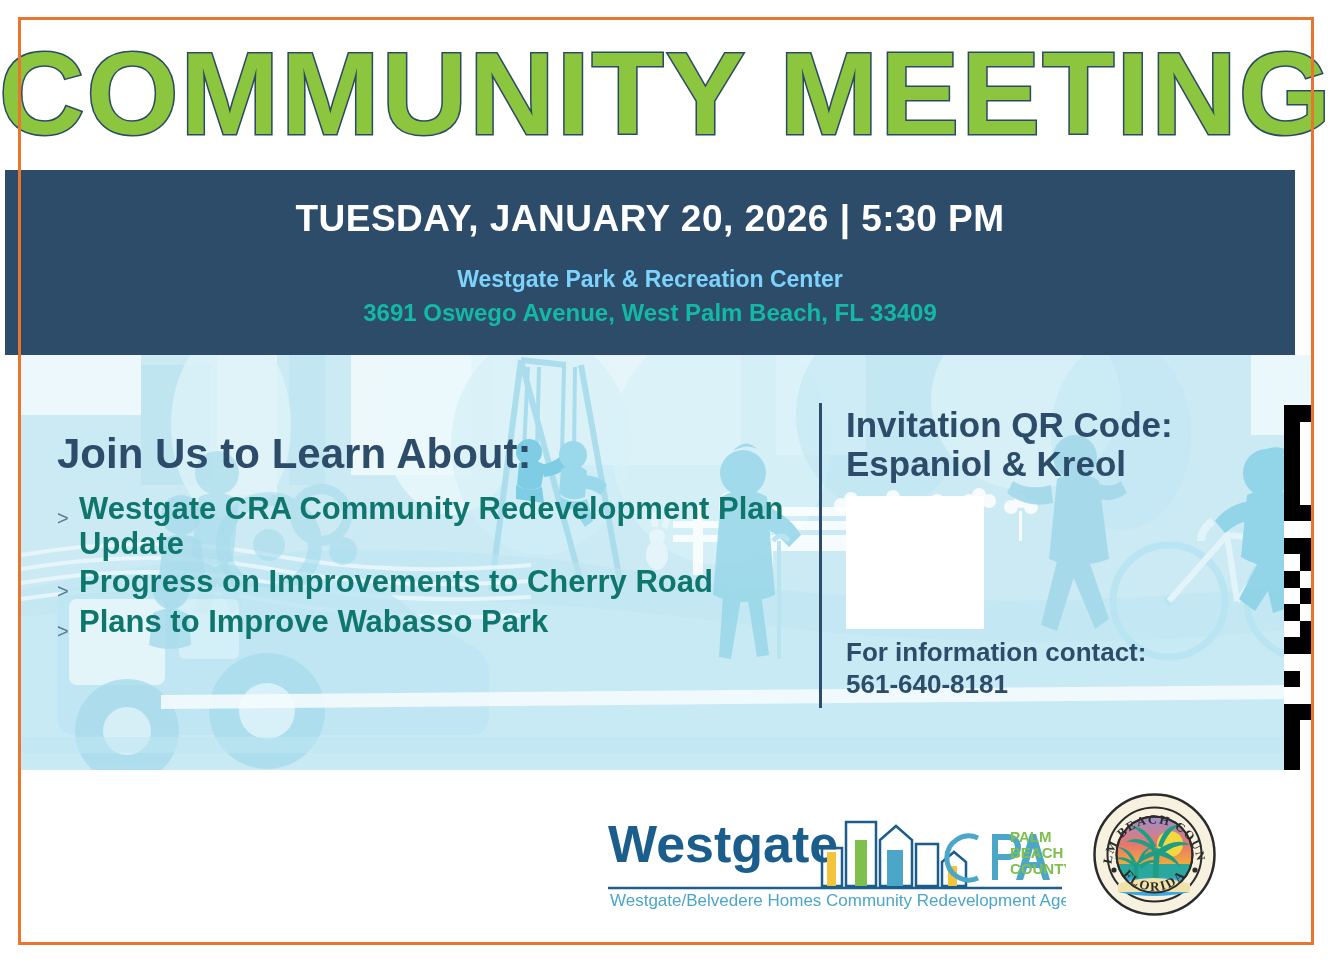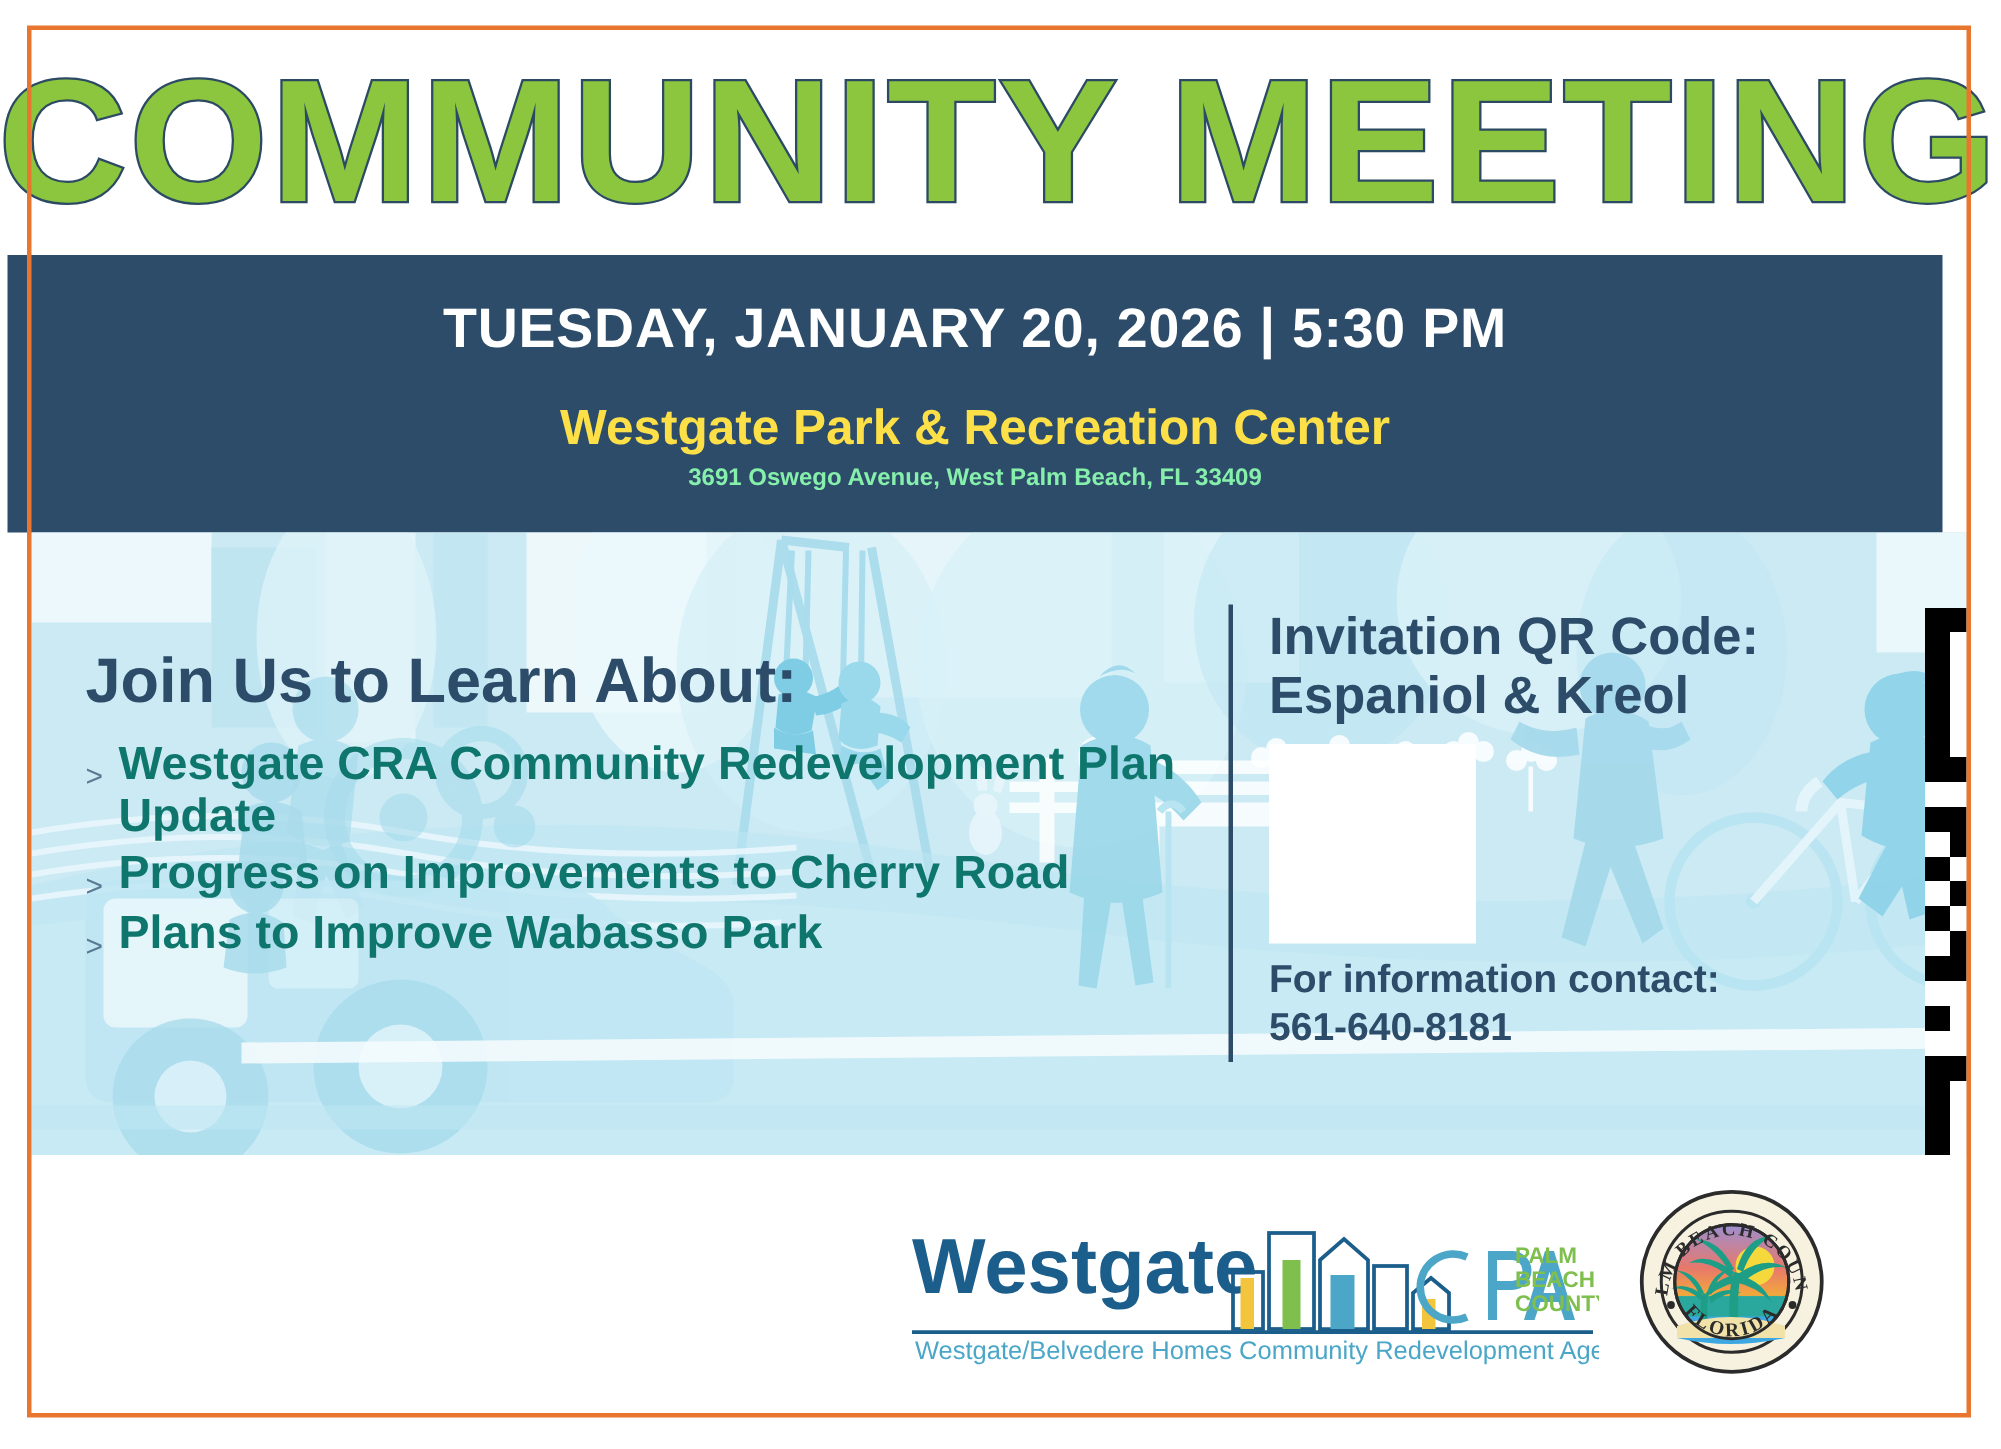--- a/index.html
+++ b/index.html
@@ -22,23 +22,23 @@
     paint-order:stroke fill;
     transform:scaleX(1.02);
     white-space:nowrap;
   }
 
   
   .navy{position:absolute;left:5px;top:170px;width:1290px;height:185px;background:#2C4C69;
         display:flex;flex-direction:column;align-items:center;justify-content:center;}
   .navy-date{color:#ffffff;font-weight:bold;font-size:37px;letter-spacing:.5px;
              font-family:"Liberation Sans Narrow","Liberation Sans",sans-serif;white-space:nowrap;}
-  .navy-venue{color:#fde047;font-weight:bold;font-size:33px;margin-top:26px;
+  .navy-venue{color:#7dd3fc;font-weight:bold;font-size:23px;margin-top:26px;
               font-family:"Liberation Sans Narrow","Liberation Sans",sans-serif;white-space:nowrap;}
-  .navy-addr{color:#86efac;font-weight:bold;font-size:16px;margin-top:6px;
+  .navy-addr{color:#14b8a6;font-weight:bold;font-size:24px;margin-top:6px;
              font-family:"Liberation Sans Narrow","Liberation Sans",sans-serif;white-space:nowrap;}
 
   
   .band{position:absolute;left:21px;top:355px;width:1290px;height:415px;
         background:#CBEAF4;overflow:hidden;}
   .band svg{position:absolute;left:0;top:0;width:1290px;height:415px;}
 
   
   .left-col{position:absolute;left:36px;top:75px;width:760px;z-index:5;}
   .join-head{color:#2C4C69;font-weight:bold;font-size:42px;

